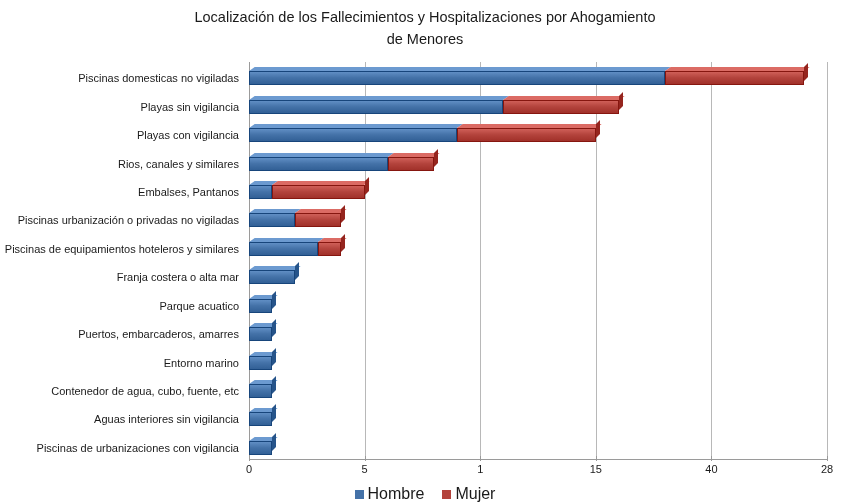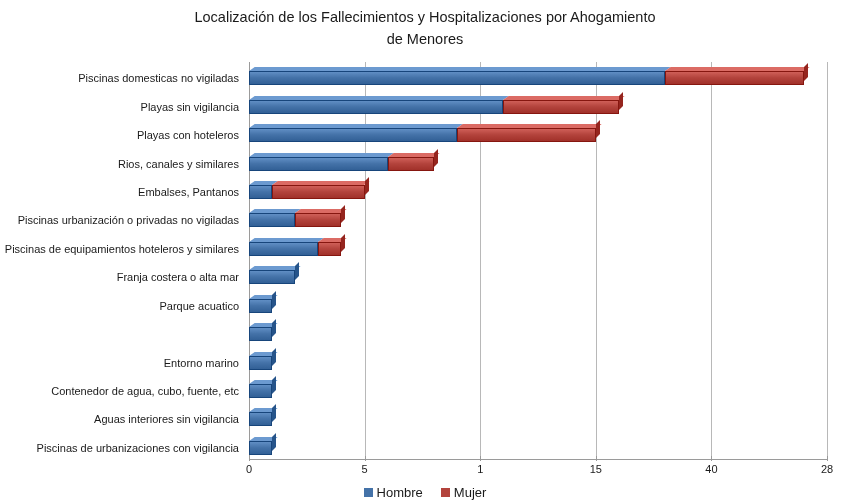--- a/index.html
+++ b/index.html
@@ -148,21 +148,21 @@
   }
   
   #legend {
     position: absolute;
     left: 0;
     right: 0;
     top: 485px;
     display: flex;
     justify-content: center;
     gap: 18px;
-    font-size: 13px;
+    font-size: 16px;
     color: #1a1a1a;
   }
   .legend-item {
     display: flex;
     align-items: center;
     gap: 4px;
   }
   .legend-swatch {
     width: 9px;
     height: 9px;
@@ -175,27 +175,28 @@
 <div id="chart-root">
 
   <div id="chart-title">
     <div>Localización de los Fallecimientos y Hospitalizaciones por Ahogamiento</div>
     <div>de Menores</div>
   </div>
 
   <div id="cat-axis">
       <div class="cat-label" style="top: 10.2143px;">Piscinas domesticas no vigiladas</div>
       <div class="cat-label" style="top: 38.6429px; padding-left: 31px;">Playas sin vigilancia</div>
-      <div class="cat-label" style="top: 67.0714px;">Playas con hoteleros</div>
+      <div class="cat-label" style="top: 67.0714px;">Playas con vigilancia</div>
       <div class="cat-label" style="top: 95.5px;">Rios, canales y similares</div>
       <div class="cat-label" style="top: 123.929px;">Embalses, Pantanos</div>
       <div class="cat-label" style="top: 152.357px;">Piscinas urbanización o privadas no vigiladas</div>
       <div class="cat-label" style="top: 180.786px;">Piscinas de equipamientos hoteleros y similares</div>
       <div class="cat-label" style="top: 209.214px;">Franja costera o alta mar</div>
       <div class="cat-label" style="top: 237.643px;">Parque acuatico</div>
+      <div class="cat-label" style="top: 266.071px;">Puertos, embarcaderos, amarres</div>
       <div class="cat-label" style="top: 294.5px;">Entorno marino</div>
       <div class="cat-label" style="top: 322.929px;">Contenedor de agua, cubo, fuente, etc</div>
       <div class="cat-label" style="top: 351.357px;">Aguas interiores sin vigilancia</div>
       <div class="cat-label" style="top: 379.786px;">Piscinas de urbanizaciones con vigilancia</div>
     </div>
 
   <div id="plot-area">
     <div id="plot-back"></div>
     <div id="gridlines">
         <div class="gridline" style="left: 115.6px;"></div>

